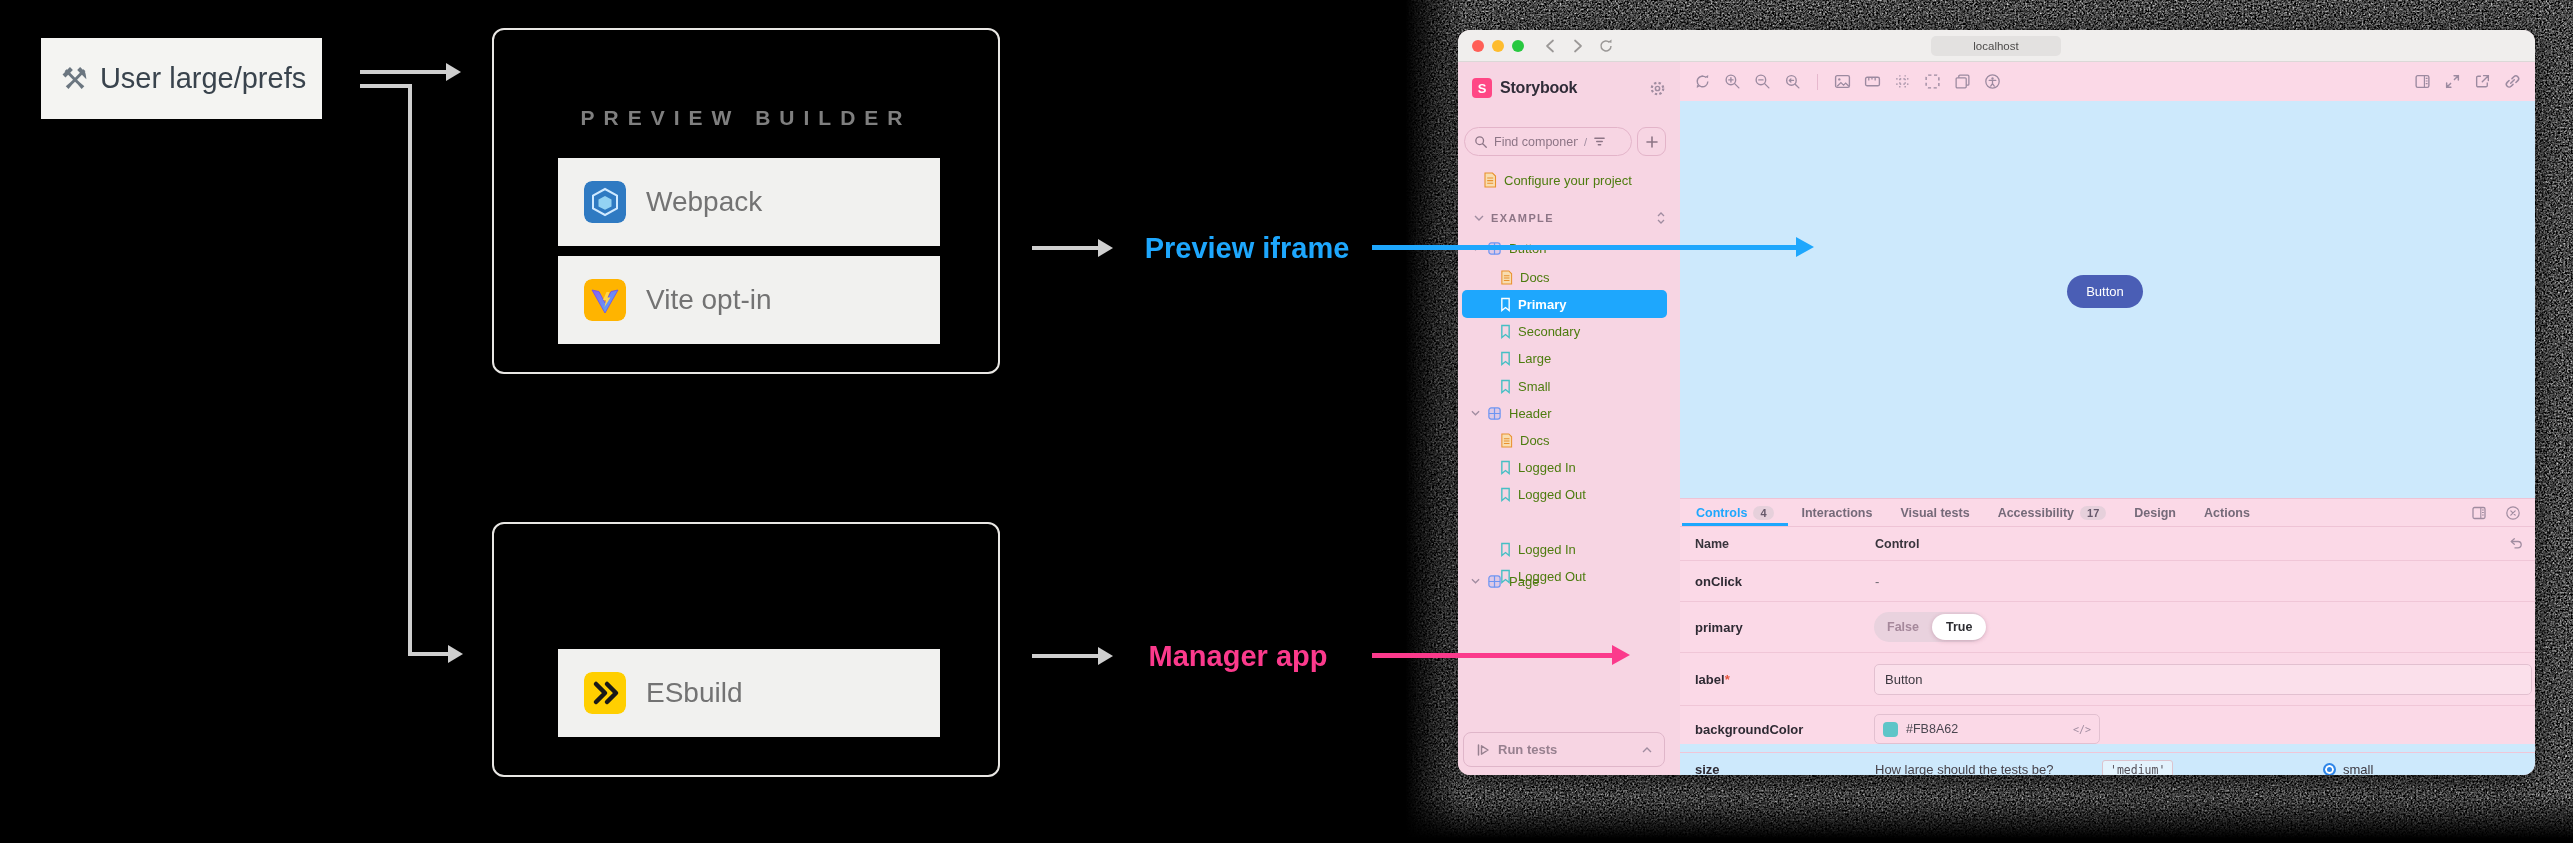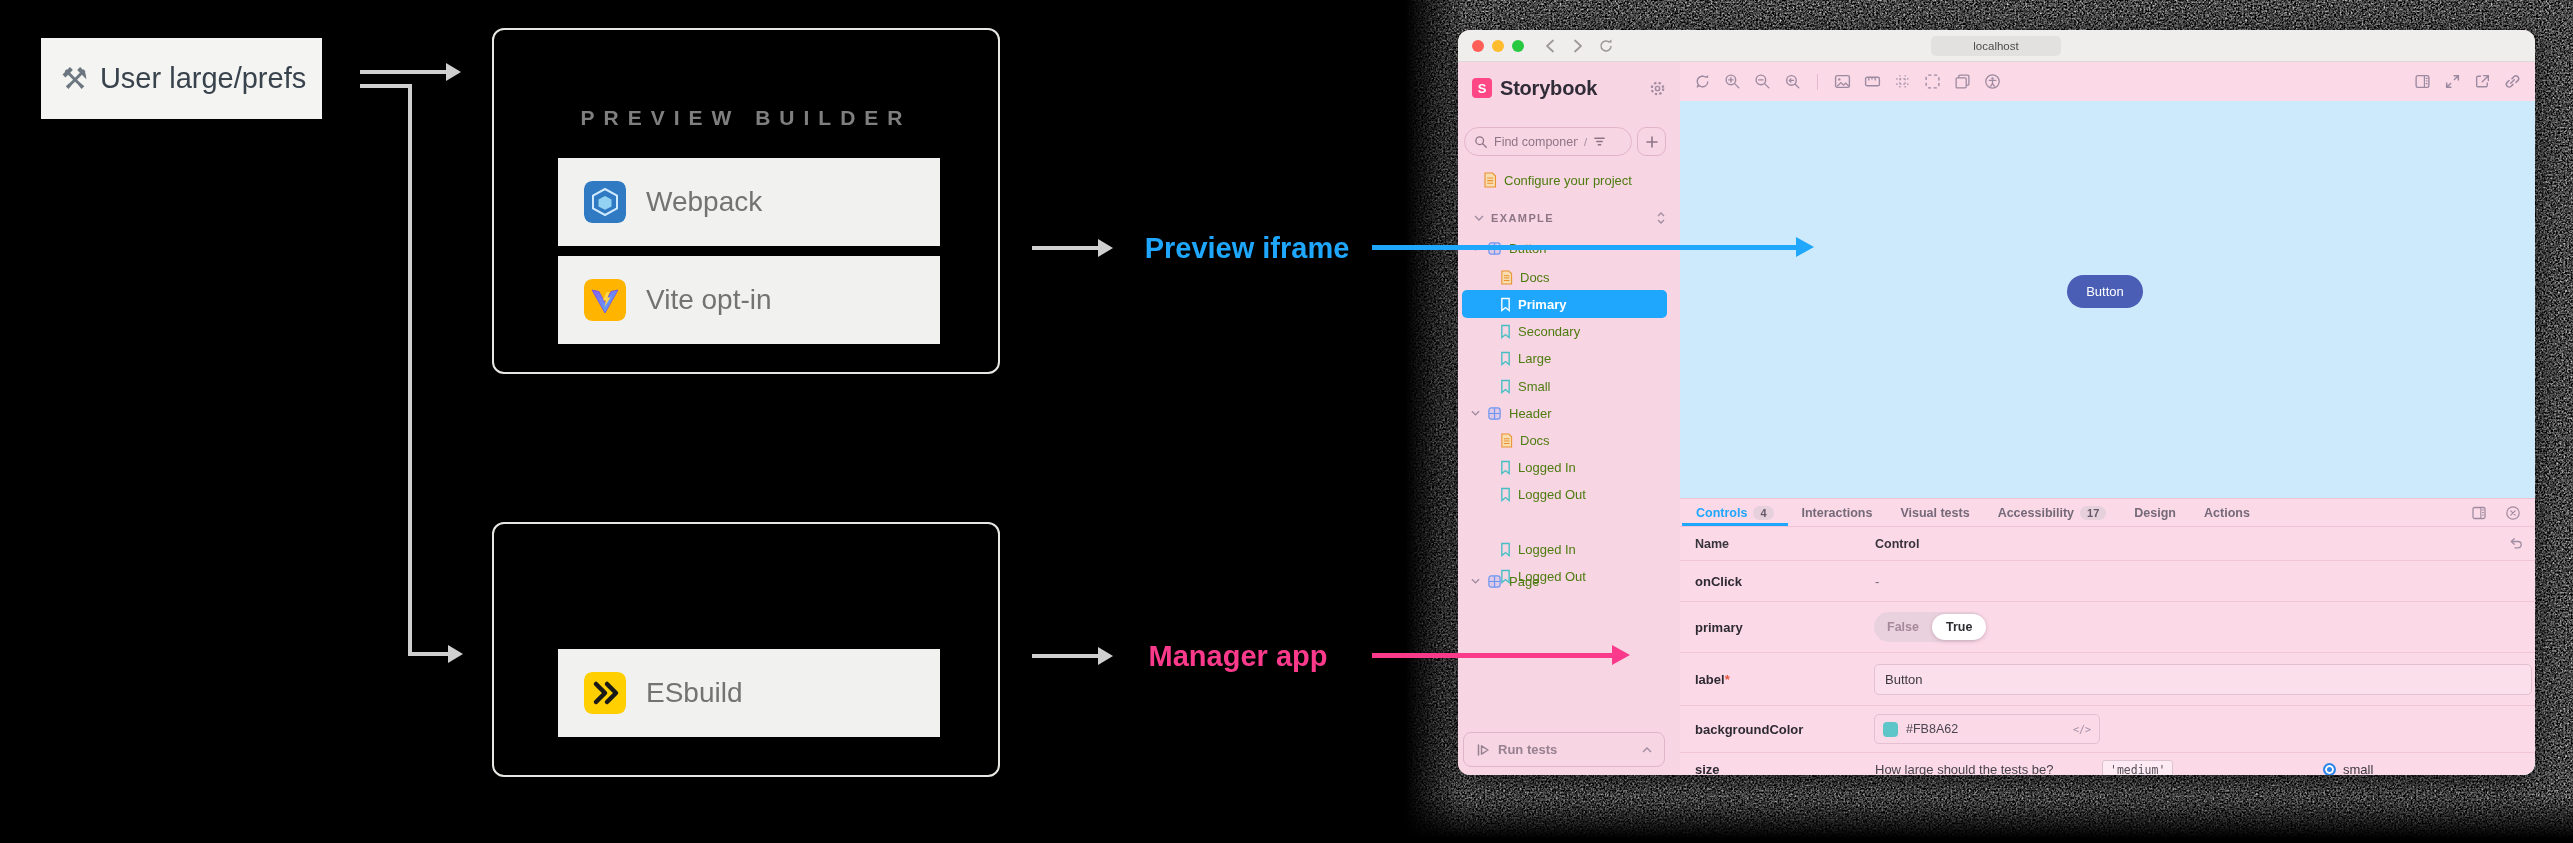--- a/index.html
+++ b/index.html
@@ -41,21 +41,21 @@
   #titlebar { position:absolute; left:0; top:0; width:100%; height:32px; background:#f0eeed; border-bottom:1px solid #dbd8d7; }
   .tl { position:absolute; top:10px; width:12px; height:12px; border-radius:50%; }
   .nav-ico { position:absolute; top:8px; color:#9b9897; }
   #address-pill { position:absolute; left:473px; top:6px; width:130px; height:20px; background:#e3e1e0; border-radius:5px;
                   font-size:11.5px; color:#4d4b4a; display:flex; align-items:center; justify-content:center; }
 
   #sidebar { position:absolute; left:0; top:32px; width:222px; height:713px; background:#f7d5e3; }
   #brand-row { position:absolute; left:14px; top:16px; width:194px; height:20px; display:flex; align-items:center; gap:8px; }
   #sb-logo { width:20px; height:20px; border-radius:4px; background:#ff4785; color:#fff; font-weight:700; font-size:13px;
              display:flex; align-items:center; justify-content:center; }
-  #brand-name { font-size:20px; font-weight:800; color:#302c38; letter-spacing:-0.2px; }
+  #brand-name { font-size:16px; font-weight:800; color:#302c38; letter-spacing:-0.2px; }
   #brand-row .spacer { flex:1; }
   #search-box { position:absolute; left:6px; top:65px; width:168px; height:29px; border:1.5px solid #e3b4c9; border-radius:15px;
                 display:flex; align-items:center; padding:0 9px; gap:6px; color:#8d7586; }
   #search-box input { border:none; outline:none; background:transparent; width:84px; font-size:12.5px; color:#8d7586; font-family:inherit; }
   #search-box input::placeholder { color:#8d7586; }
   .kbd-slash { font-size:11px; color:#a58 da0; color:#a08ca0; }
   #add-btn { position:absolute; left:179px; top:65px; width:29px; height:29px; border:1.5px solid #e3b4c9; border-radius:9px;
              display:flex; align-items:center; justify-content:center; color:#8d7586; }
   .trow { position:absolute; left:0; width:222px; height:28px; display:flex; align-items:center; gap:7px;
           font-size:13px; color:#4d7c0f; cursor:default; }
@@ -70,21 +70,21 @@
   #run-tests .spacer { flex:1; }
 
   #canvas { position:absolute; left:222px; top:32px; width:855px; height:713px; background:#cde9fc; }
   #cv-toolbar { position:absolute; left:0; top:0; width:855px; height:39px; background:#fbd9e7;
                 display:flex; align-items:center; color:#9c8aa0; padding:0 14px; gap:13px; }
   .tb-div { width:1px; height:16px; background:#e6b8cd; margin:0 3px; }
   #cv-toolbar .spacer { flex:1; }
   #preview-btn { position:absolute; left:387px; top:213px; width:76px; height:33px; border-radius:17px; background:#4a5eb5;
                  color:#fff; font-size:13px; display:flex; align-items:center; justify-content:center; border:none; }
 
-  #panel { position:absolute; left:0; top:436px; width:855px; height:277px; background:#fbd9e7; border-top:1px solid #eec3d5; }
+  #panel { position:absolute; left:0; top:436px; width:855px; height:246px; background:#fbd9e7; border-top:1px solid #eec3d5; }
   #tabs-row { position:absolute; left:0; top:0; width:855px; height:28px; display:flex; align-items:stretch;
               border-bottom:1px solid #eec3d5; padding-left:2px; color:#756a79; }
   .ptab { display:flex; align-items:center; gap:6px; padding:0 14px; font-size:12.5px; font-weight:600; }
   .ptab.active { color:#1ea7fd; font-weight:700; box-shadow:inset 0 -3px 0 #1ea7fd; }
   .pbadge { background:#e6d0db; color:#66596b; border-radius:9px; font-size:11px; font-weight:700; padding:1px 7px; }
   #tabs-row .spacer { flex:1; }
   .tab-ico { display:flex; align-items:center; padding:0 9px; color:#a08ca0; }
   .prow { position:absolute; left:0; width:855px; border-bottom:1px solid #f0c6d7; display:flex; align-items:center; }
   .pname { position:absolute; left:15px; font-size:13px; font-weight:700; color:#2e2a33; }
   .req { color:#e4563f; }

